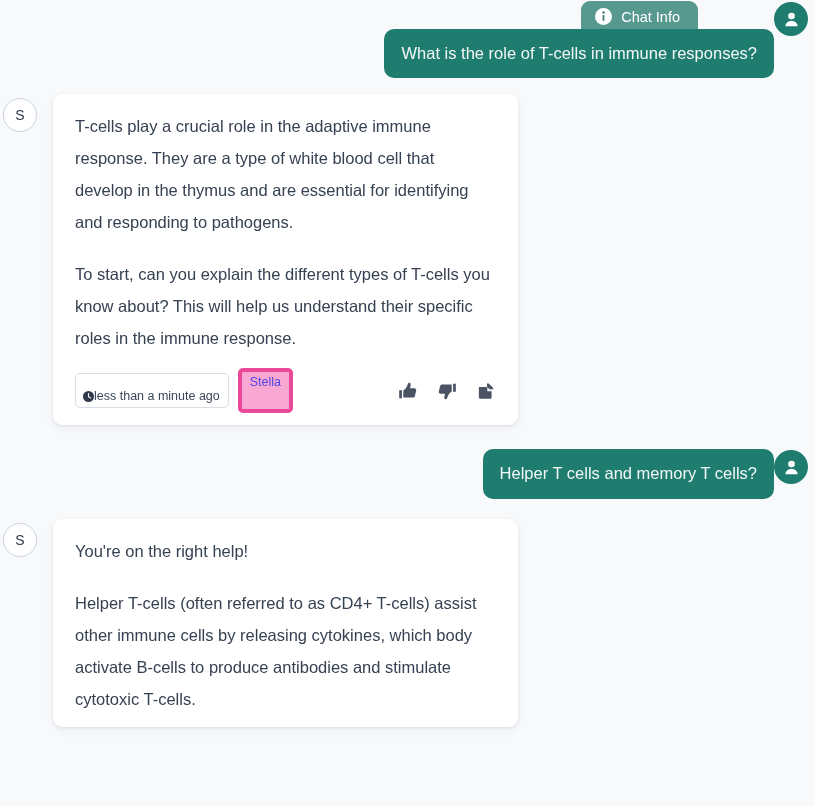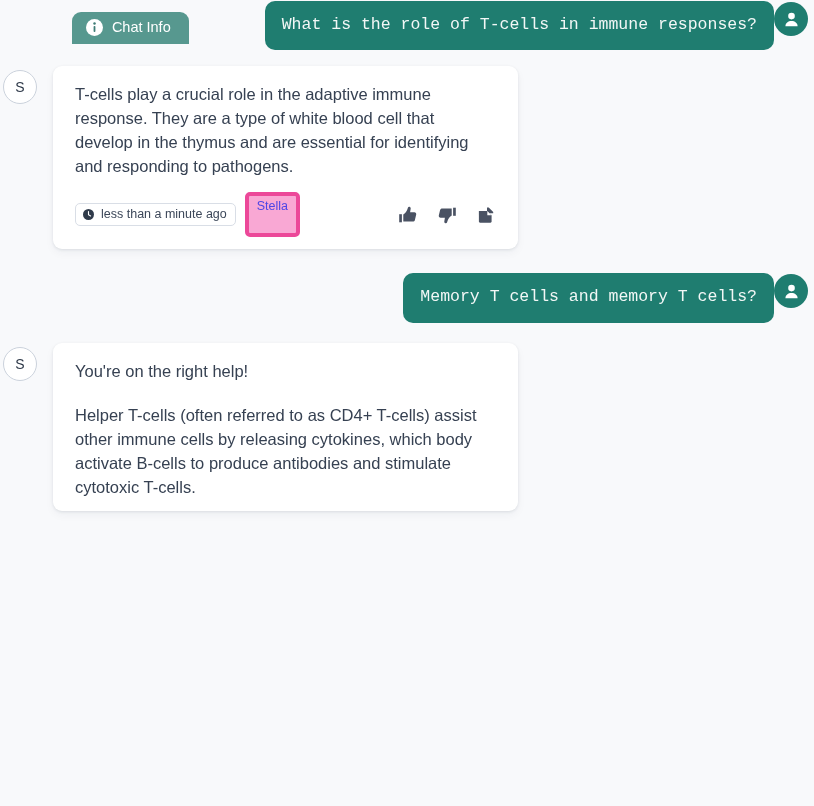--- a/index.html
+++ b/index.html
@@ -50,22 +50,22 @@
   .avatar-user {
     background: #1f7d70;
     margin-right: 6px;
     margin-top: 1px;
   }
   .avatar-user svg { display: block; }
 
   
   .user-stack {
     display: flex;
-    flex-direction: row;
-    align-items: center;
+    flex-direction: column;
+    align-items: flex-end;
   }
   .chat-info-tab {
     display: inline-flex;
     align-items: center;
     gap: 9px;
     background: #57988f;
     color: #ffffff;
     font-size: 14.5px;
     padding: 7px 18px 8px 14px;
     border-radius: 9px 9px 0 0;
@@ -84,59 +84,58 @@
   .bubble-user {
     background: #1f7d70;
     color: #f2f7f6;
     font-size: 16.5px;
     line-height: 1.35;
     padding: 13px 17px 14px 17px;
     border-radius: 10px;
     position: relative;
     z-index: 2;
     max-width: 640px;
-    font-family: Liberation Mono, monospace;
   }
 
   
   .bubble-assistant {
     background: #ffffff;
     border-radius: 9px;
     box-shadow: 0 1px 3px rgba(30, 41, 59, 0.10), 0 4px 10px rgba(30, 41, 59, 0.045);
     padding: 16px 22px 12px 22px;
     margin-left: 16px;
     width: 465px;
   }
   .bubble-assistant p {
     margin: 0;
     color: #364152;
     font-size: 16.5px;
-    line-height: 24px;
+    line-height: 32px;
   }
   .bubble-assistant p + p { margin-top: 20px; }
 
   
   .meta-row {
     display: flex;
     align-items: center;
     margin-top: 14px;
   }
   .meta-left {
     display: flex;
     align-items: center;
     gap: 9px;
   }
   .time-pill {
     display: inline-flex;
     align-items: center;
-    gap: 7px;
+    gap: 0;
     background: #ffffff;
     border: 1px solid #d9dee6;
     border-radius: 5px;
-    padding: 3px 8px 4px 7px;
+    padding: 15px 8px 4px 7px;
     font-size: 12.5px;
     color: #3c4759;
     white-space: nowrap;
   }
   .clock-glyph {
     width: 11px;
     height: 11px;
     flex: 0 0 11px;
     display: block;
   }
@@ -203,20 +202,21 @@
       </span>
     </div>
   </div>
 
   <div class="row row-assistant" id="msg-assistant-1">
     <div class="avatar avatar-assistant">
       <span>S</span>
     </div>
     <div class="bubble-assistant">
       <p>T-cells play a crucial role in the adaptive immune response. They are a type of white blood cell that develop in the thymus and are essential for identifying and responding to pathogens.</p>
+      <p>To start, can you explain the different types of T-cells you know about? This will help us understand their specific roles in the immune response.</p>
 
       <div class="meta-row">
         <div class="meta-left">
           <span class="time-pill">
             <span class="clock-glyph">
               <svg viewBox="0 0 11 11" width="11" height="11" aria-hidden="true">
                 <circle cx="5.5" cy="5.5" r="5.5" fill="#2f3a4a"></circle>
                 <path d="M5.5 2.6v3.1l2.1 1.2" stroke="#ffffff" stroke-width="1.1" stroke-linecap="round" fill="none"></path>
               </svg>
             </span>
@@ -250,21 +250,21 @@
                 <path d="M11.3 6.1l4.3 4.2h-4.3z" fill="#ffffff"></path>
               </svg>
             </span>
           </button>
         </div>
       </div>
     </div>
   </div>
 
   <div class="row row-user" id="msg-user-2">
-    <div class="bubble-user">Memory T cells and memory T cells?</div>
+    <div class="bubble-user">Helper T cells and memory T cells?</div>
     <div class="avatar avatar-user">
       <span>
         <svg viewBox="0 0 20 20" width="19" height="19" aria-hidden="true">
           <circle cx="10" cy="6.4" r="3.5" fill="#ffffff"></circle>
           <path d="M3.6 17.2c0-3.6 2.9-5.6 6.4-5.6s6.4 2 6.4 5.6z" fill="#ffffff"></path>
         </svg>
       </span>
     </div>
   </div>
 

